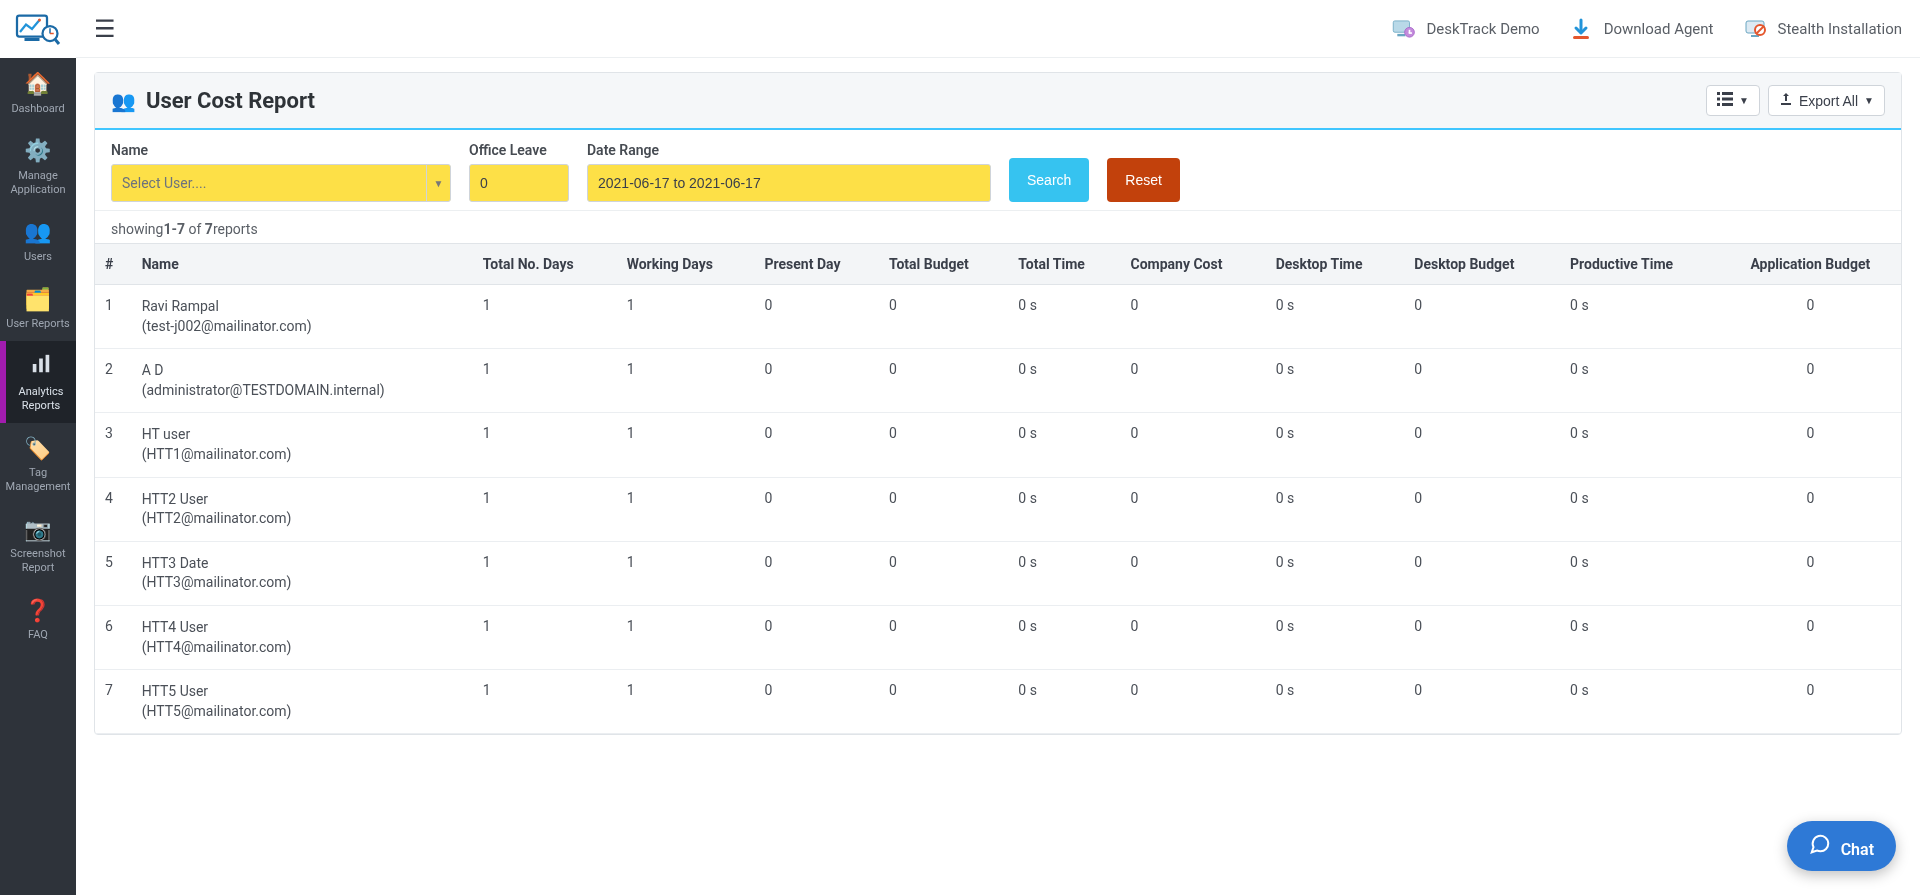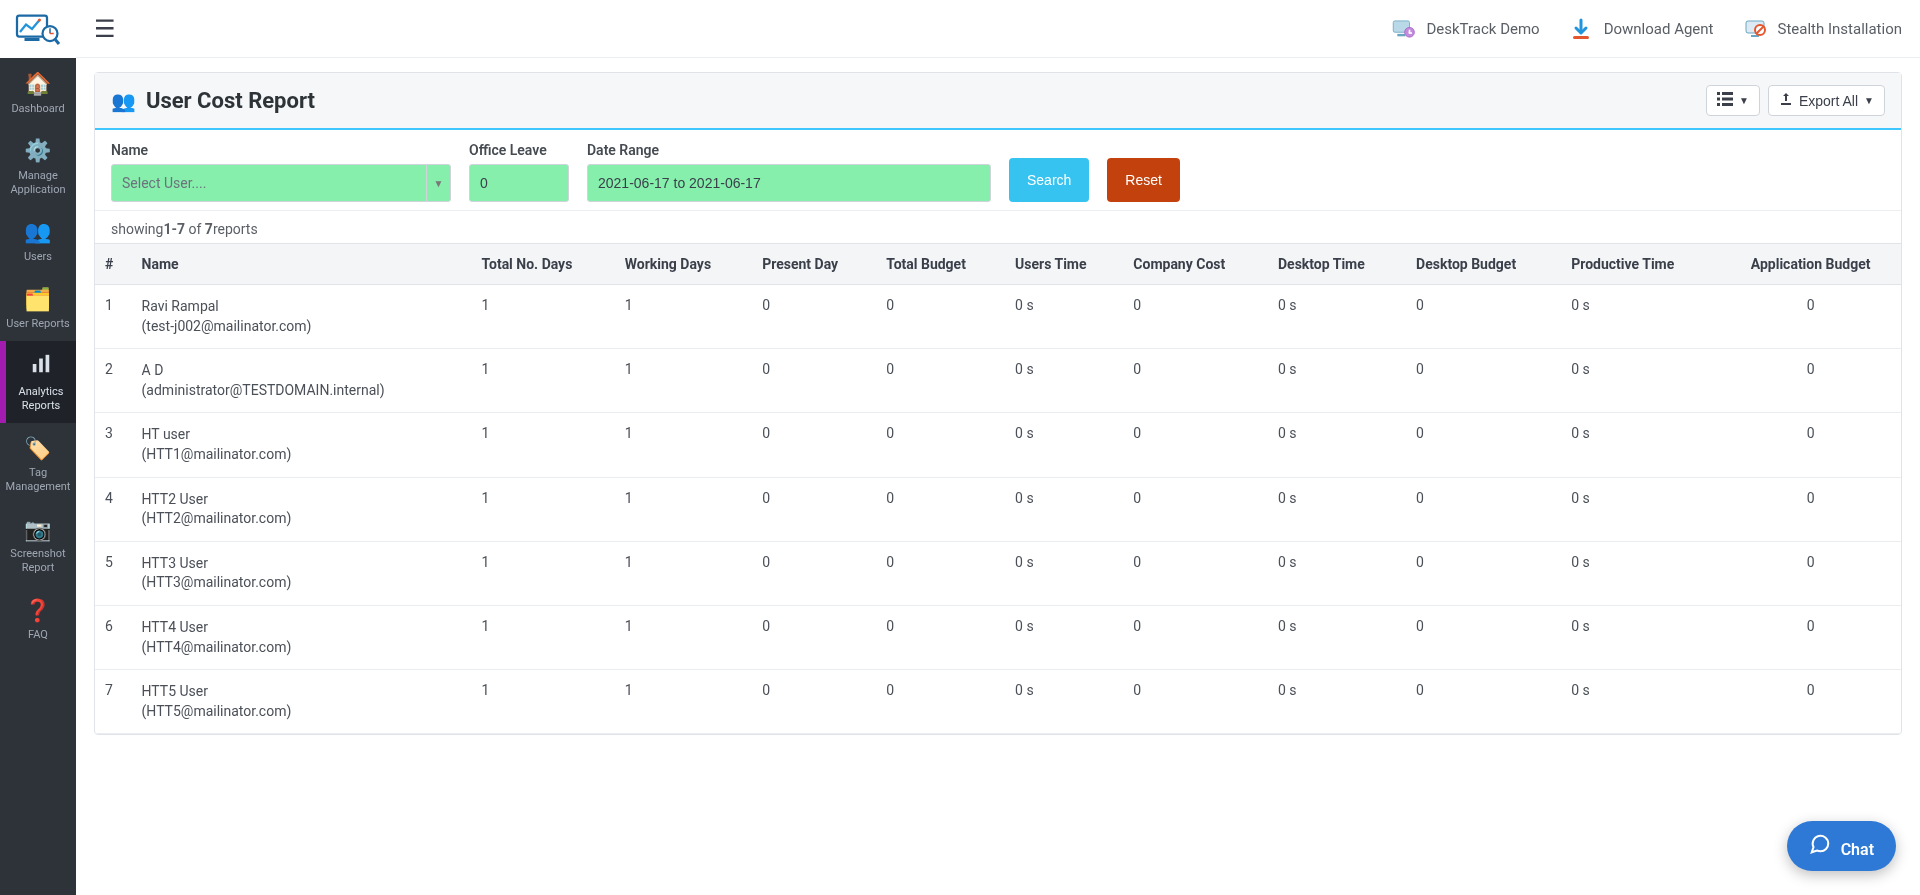--- a/index.html
+++ b/index.html
@@ -131,21 +131,21 @@
   .field label { font-size: 14px; font-weight: 600; color: #464b52; }
   .select-box, .text-input {
     border: 1px solid #cfd4da;
     border-radius: 3px;
     height: 38px;
     display: flex;
     align-items: center;
     padding: 0 10px;
     font-size: 14px;
     color: #6c737d;
-    background: #86efac;
+    background: #fde047;
   }
   .select-box { width: 340px; position: relative; cursor: pointer; }
   .select-box .caret {
     position: absolute; right: 0; top: 0; bottom: 0;
     width: 24px; border-left: 1px solid #cfd4da;
     display: flex; align-items: center; justify-content: center;
     font-size: 10px; color: #777;
   }
   .text-input input {
     border: none; outline: none; width: 100%; font-size: 14px; color: #3a3f4a; background: transparent;
@@ -384,21 +384,21 @@
 
     <table class="report">
       <thead>
         <tr id="header-row">
             <th>#</th>
             <th>Name</th>
             <th>Total No. Days</th>
             <th>Working Days</th>
             <th>Present Day</th>
             <th>Total Budget</th>
-            <th>Users Time</th>
+            <th>Total Time</th>
             <th>Company Cost</th>
             <th>Desktop Time</th>
             <th>Desktop Budget</th>
             <th>Productive Time</th>
             <th>Application Budget</th>
           </tr>
       </thead>
       <tbody id="table-body">
           <tr>
             <td>1</td>
@@ -464,21 +464,21 @@
             <td>0 s</td>
             <td>0</td>
             <td>0 s</td>
             <td>0</td>
             <td>0 s</td>
             <td class="center">0</td>
           </tr>
           <tr>
             <td>5</td>
             <td class="name-cell">
-              <span class="uname">HTT3 User</span>
+              <span class="uname">HTT3 Date</span>
               <span class="uemail">(HTT3@mailinator.com)</span>
             </td>
             <td>1</td>
             <td>1</td>
             <td>0</td>
             <td>0</td>
             <td>0 s</td>
             <td>0</td>
             <td>0 s</td>
             <td>0</td>

